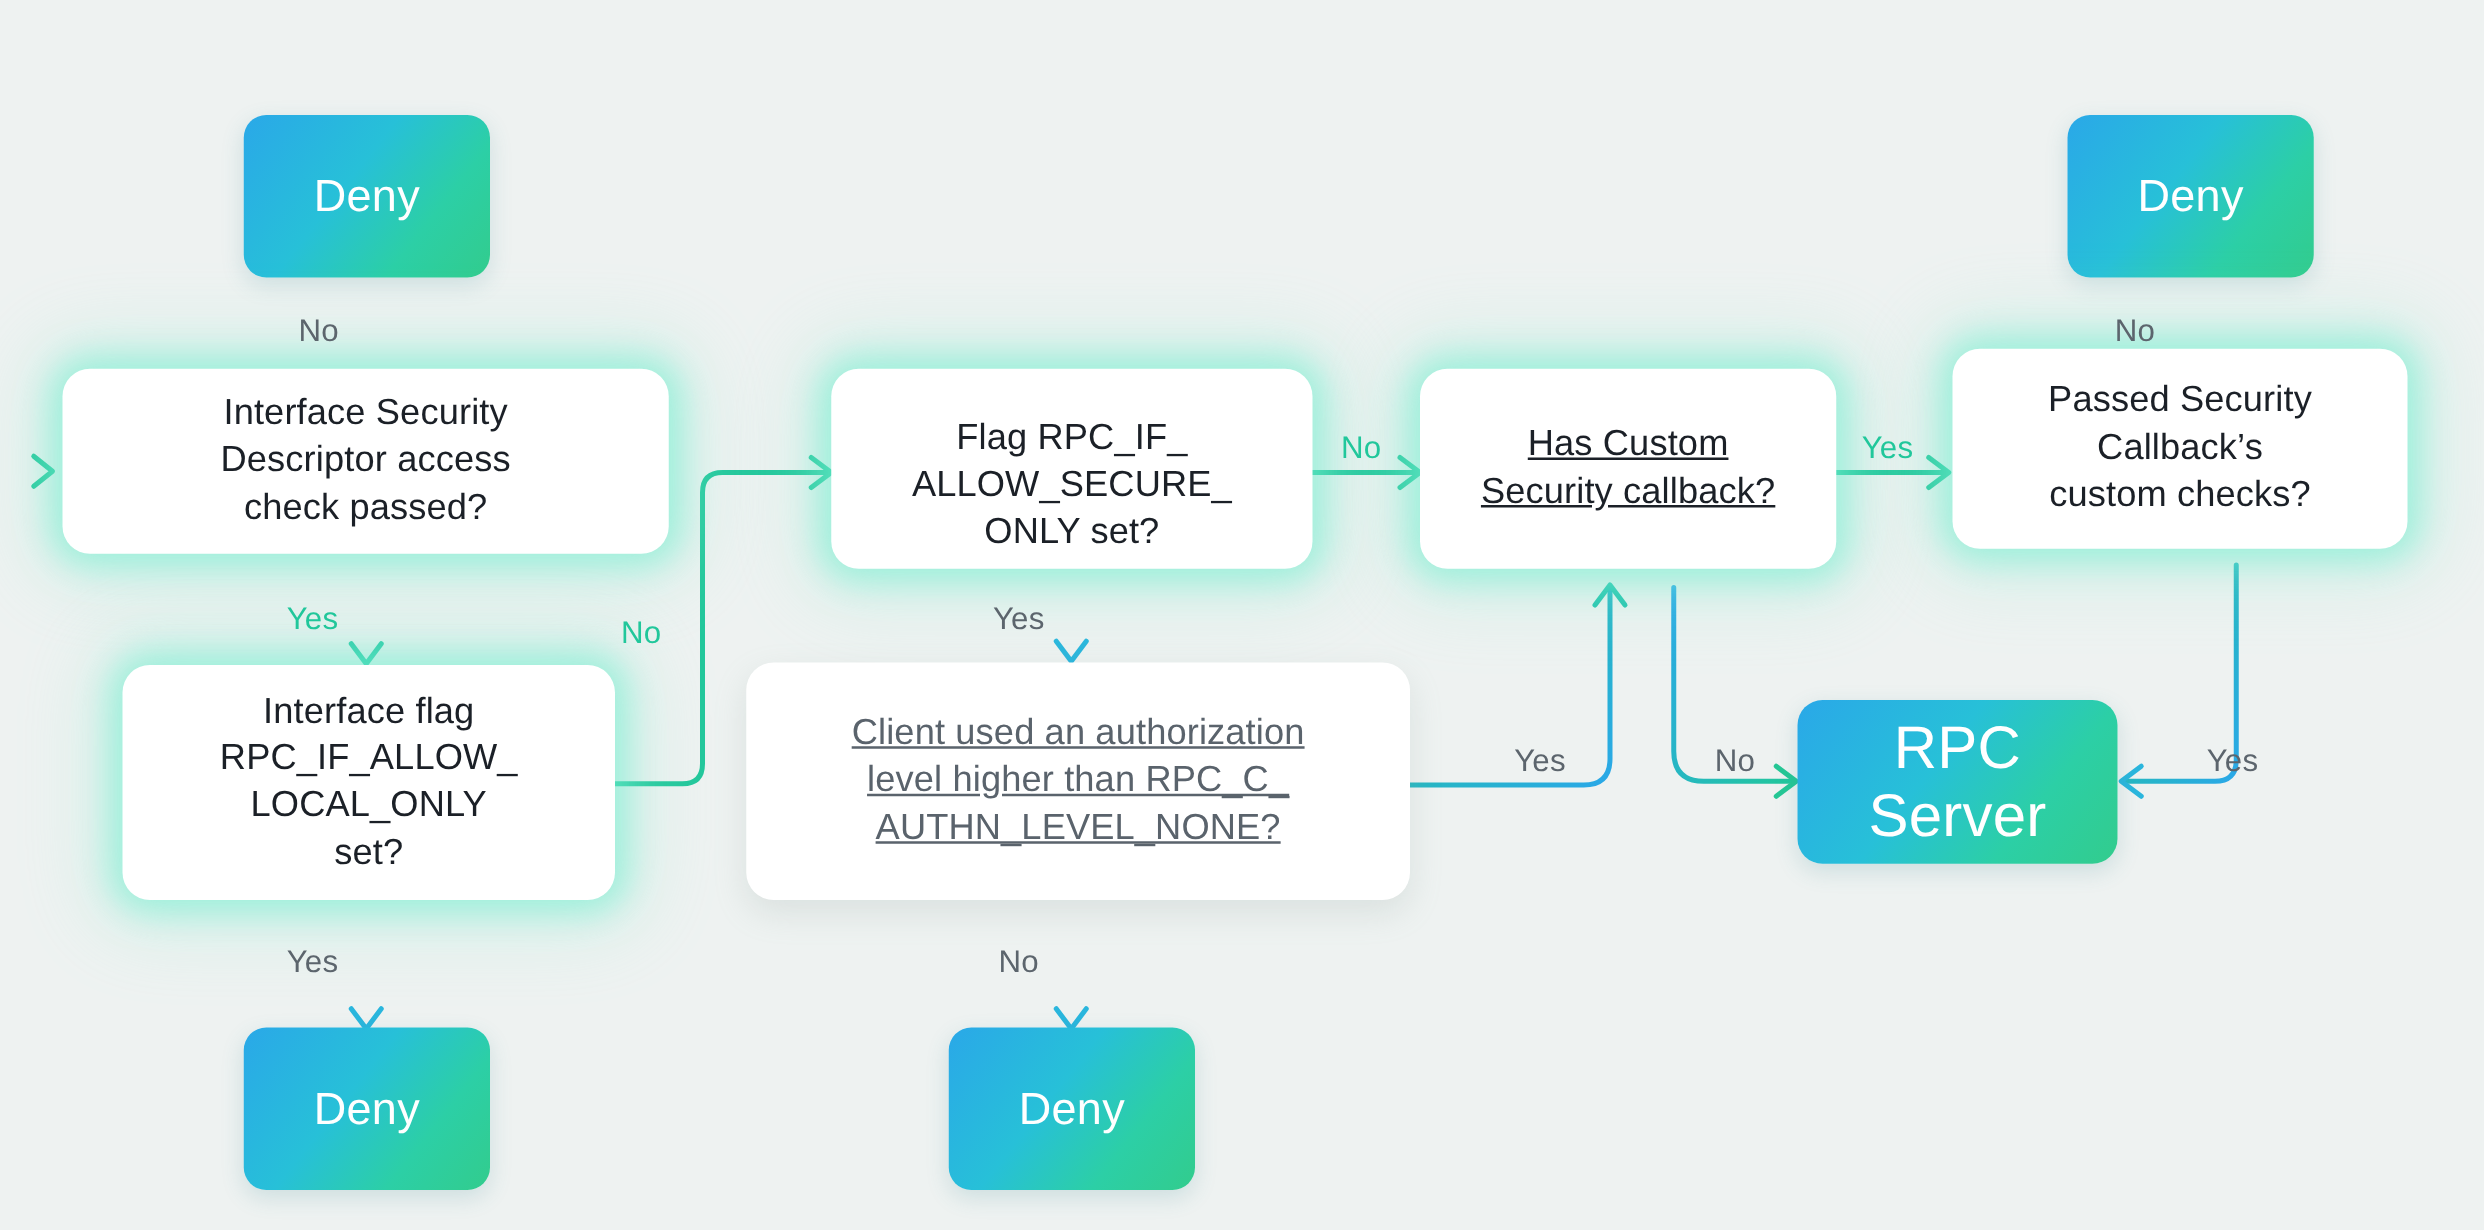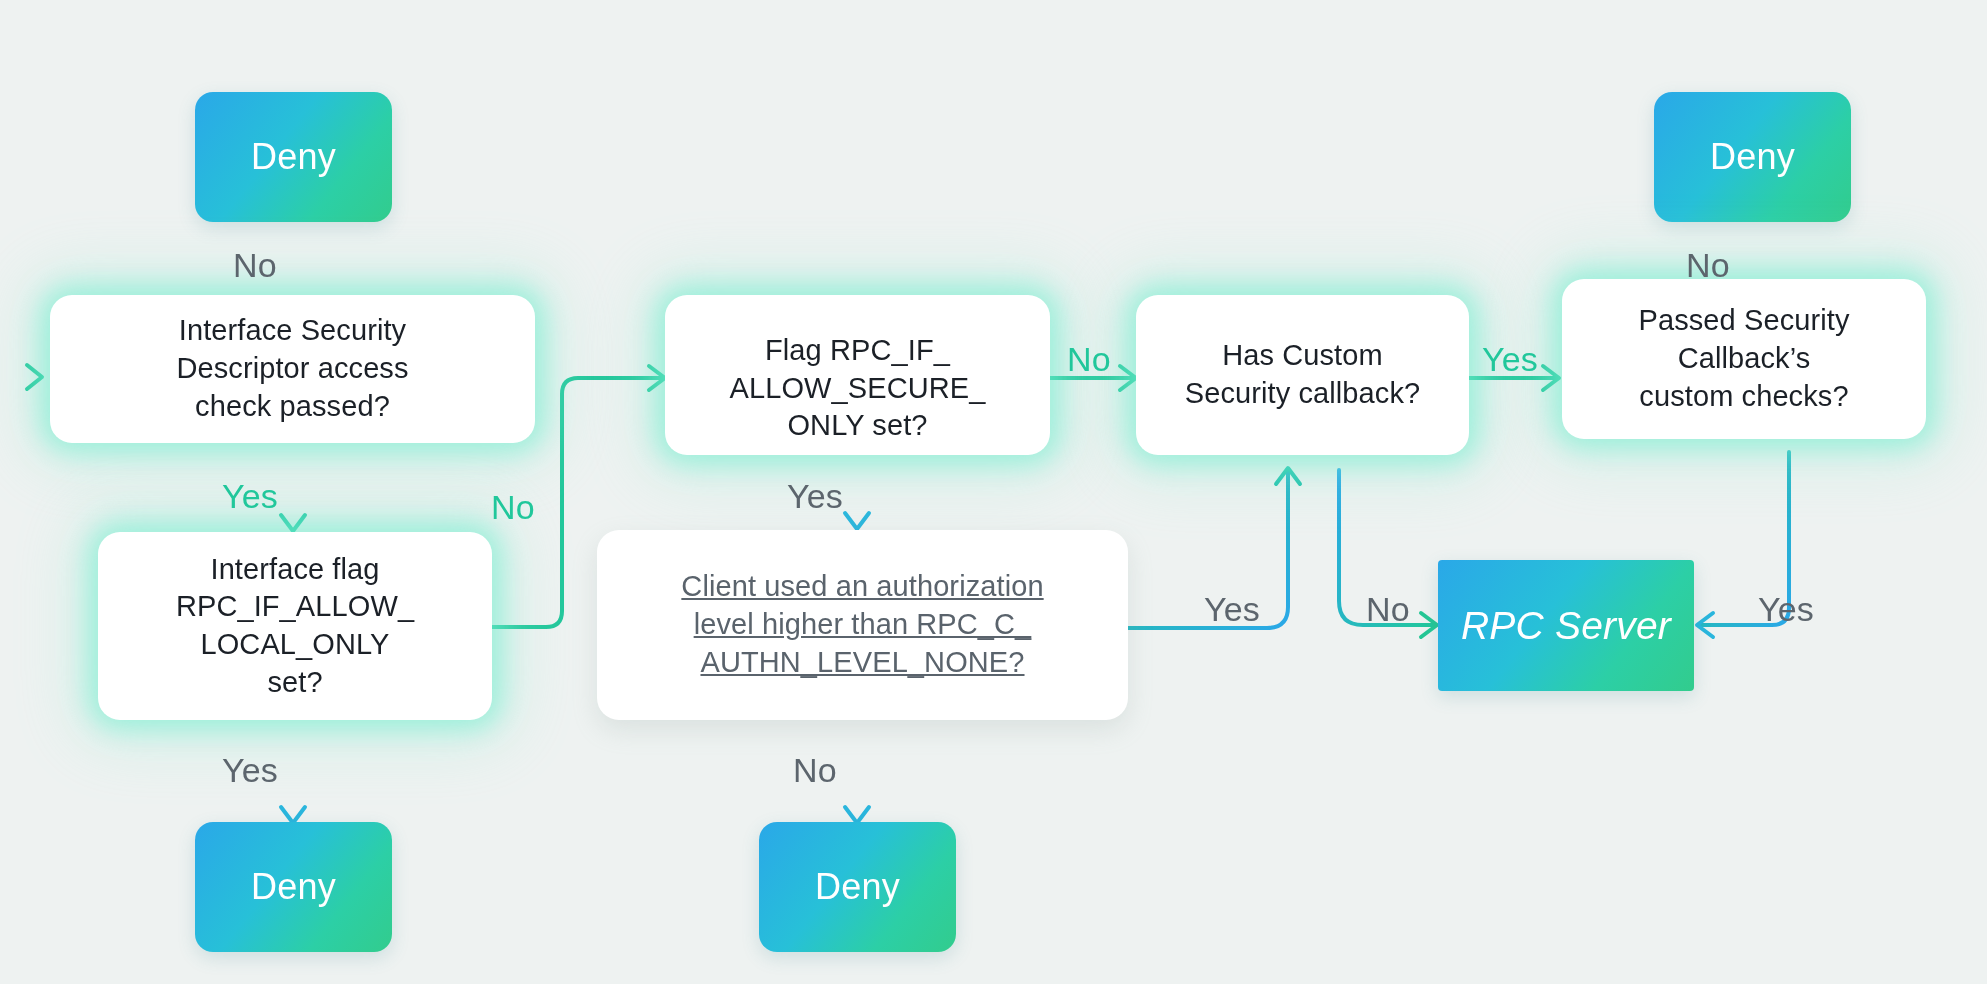--- a/index.html
+++ b/index.html
@@ -33,25 +33,25 @@
   }
   
   .terminal{
     border-radius:18px;
     background:linear-gradient(128deg,#2aa8e8 0%,#27c0d8 42%,#2ccfa6 72%,#32cc8d 100%);
     color:#ffffff;
     font-size:36px;
     letter-spacing:0.2px;
     box-shadow:0 6px 18px rgba(60,140,150,0.18);
   }
-  .terminal.server{font-size:39px;border-radius:4px;font-style:italic;}
+  .terminal.server{font-size:48px;border-radius:20px;}
 
   .edge-label{
     position:absolute;
-    font-size:34px;
+    font-size:25px;
     letter-spacing:0.2px;
     white-space:nowrap;
     transform:translate(-50%,-50%);
   }
   .lbl-green{color:#21c79b;}
   .lbl-gray{color:#5c656d;}
 </style>
 </head>
 <body>
 
@@ -183,21 +183,21 @@
   </div>
 
   <div class="node decision plain" style="left:597px;top:510px;width:531px;height:190px;">
     <div>
       <div>Client used an authorization</div>
       <div>level higher than RPC_C_</div>
       <div>AUTHN_LEVEL_NONE?</div>
     </div>
   </div>
 
-  <div class="node decision" style="left:1136px;top:275px;width:333px;height:160px;">
+  <div class="node decision" style="left:1136px;top:275px;width:333px;height:160px;text-decoration:underline;">
     <div>
       <div>Has Custom</div>
       <div>Security callback?</div>
     </div>
   </div>
 
   <div class="node decision" style="left:1562px;top:259px;width:364px;height:160px;">
     <div>
       <div>Passed Security</div>
       <div>Callback’s</div>

